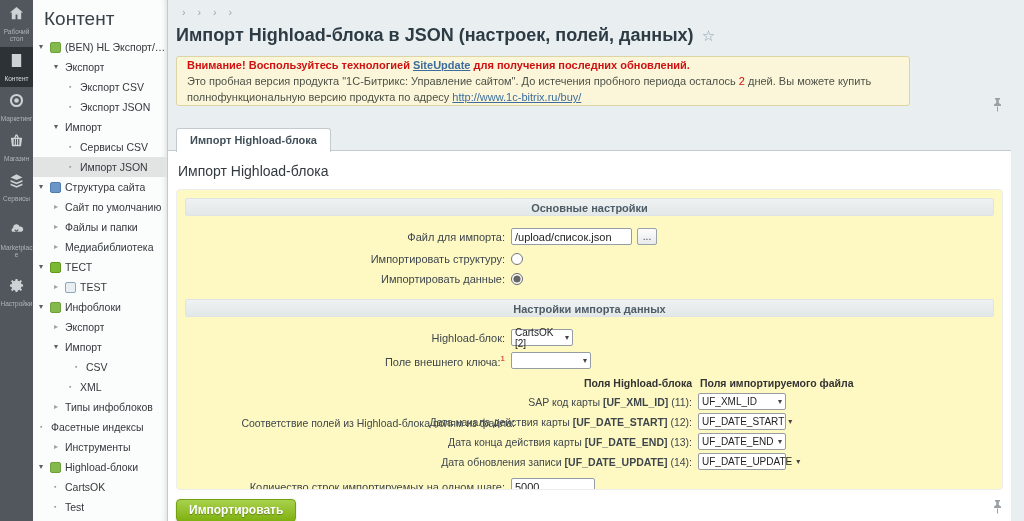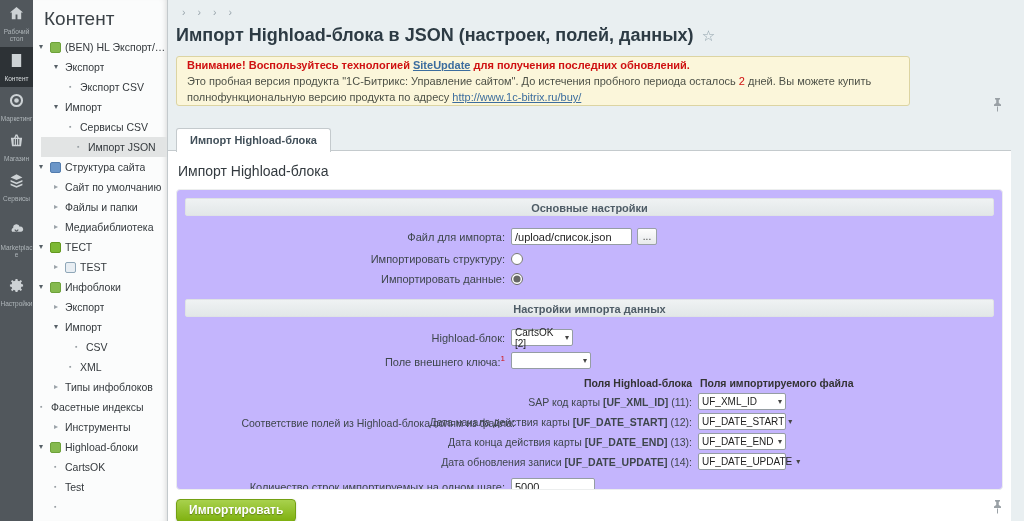--- a/index.html
+++ b/index.html
@@ -15,21 +15,21 @@
   .rail-item.active { background:#2d3236; }
   .rail-item.active .rail-label { color:#d8dcde; }
   .rail-item.gap { margin-top:9px; }
 
   
   .sidebar { position:absolute; left:33px; top:0; width:135px; height:100%; background:#fbfcfc;
              border-right:1px solid #c3c9cc; box-shadow:inset -5px 0 6px -5px rgba(0,0,0,.18); z-index:4; }
   .sidebar-title { font-size:19px; color:#3b4247; padding:8px 0 7px 11px; }
   .s-item { height:20px; display:flex; align-items:center; font-size:10.5px; color:#34393d;
             white-space:nowrap; overflow:hidden; cursor:pointer; }
-  .s-item.selected { background:#e2e4e4;margin-left:8px; }
+  .s-item.selected { background:#e2e4e4; }
   .marker { flex:0 0 11px; text-align:left; font-size:8px; color:#565f66; line-height:20px; }
   .marker.dim { color:#9aa2a8; }
   .marker.bullet { font-size:7px; color:#99a0a5; }
   .tree-icon { flex:0 0 11px; height:11px; margin-right:4px; border-radius:2px; }
   .ic-green  { background:#85b94e; border:1px solid #6da23a; }
   .ic-blue   { background:#6b96c8; border:1px solid #527cae; }
   .ic-green2 { background:#7cb834; border:1px solid #63981f; }
   .ic-table  { background:#e8eef3; border:1px solid #8fa7b8; }
   .s-label { overflow:hidden; text-overflow:ellipsis; }
 
@@ -47,21 +47,21 @@
   .notice a, .link { color:#3c6d9e; text-decoration:underline; cursor:pointer; }
   .days-red { color:#cf1111; }
 
   .tabs { margin:21px 0 0 8px; height:23px; position:relative; z-index:2; }
   .tab { display:inline-block; background:#fff; border:1px solid #c4cacd; border-bottom:none;
          border-radius:3px 3px 0 0; padding:5px 13px 6px; font-size:11px; font-weight:bold;
          color:#42505a; cursor:pointer; position:relative; top:1px; }
 
   .panel { position:relative; background:#fff; border-top:1px solid #c4cacd; height:343px; z-index:1; }
   .panel-heading { font-size:14px; color:#333a3f; padding:12px 0 10px 10px; }
-  .formbox { margin:0 8px; background:#c4b5fd; border:1px solid #eceeee; border-radius:4px;
+  .formbox { margin:0 8px; background:#fef9c3; border:1px solid #eceeee; border-radius:4px;
              height:301px; padding:8px; overflow:hidden; }
   .section-bar { height:18px; line-height:18px; background:linear-gradient(#eff2f3,#e2e7e8);
                  border:1px solid #dfe3e4; border-radius:2px; text-align:center;
                  font-size:11px; font-weight:bold; color:#4e5c66; }
   .form-row { display:flex; align-items:center; }
   .f-label { flex:0 0 326px; text-align:right; padding-right:6px; font-size:11px; color:#3e464c; }
   .sup-req { color:#cf1111; font-size:8px; vertical-align:super; }
   input[type=text] { height:17px; border:1px solid #959da3; border-radius:2px; font-size:11px;
                      padding:0 3px; background:#fff; color:#222; font-family:"Liberation Sans",sans-serif; }
   .inp-file { width:121px; }
@@ -158,20 +158,25 @@
         </div>
         <div class="s-item" style="padding-left: 21px;">
           <span class="marker">▾</span>
 
           <span class="s-label">Экспорт</span>
         </div>
         <div class="s-item" style="padding-left: 36px;">
           <span class="marker bullet">▪</span>
 
           <span class="s-label">Экспорт CSV</span>
+        </div>
+        <div class="s-item" style="padding-left: 36px;">
+          <span class="marker bullet">▪</span>
+
+          <span class="s-label">Экспорт JSON</span>
         </div>
         <div class="s-item" style="padding-left: 21px;">
           <span class="marker">▾</span>
 
           <span class="s-label">Импорт</span>
         </div>
         <div class="s-item" style="padding-left: 36px;">
           <span class="marker bullet">▪</span>
 
           <span class="s-label">Сервисы CSV</span>

